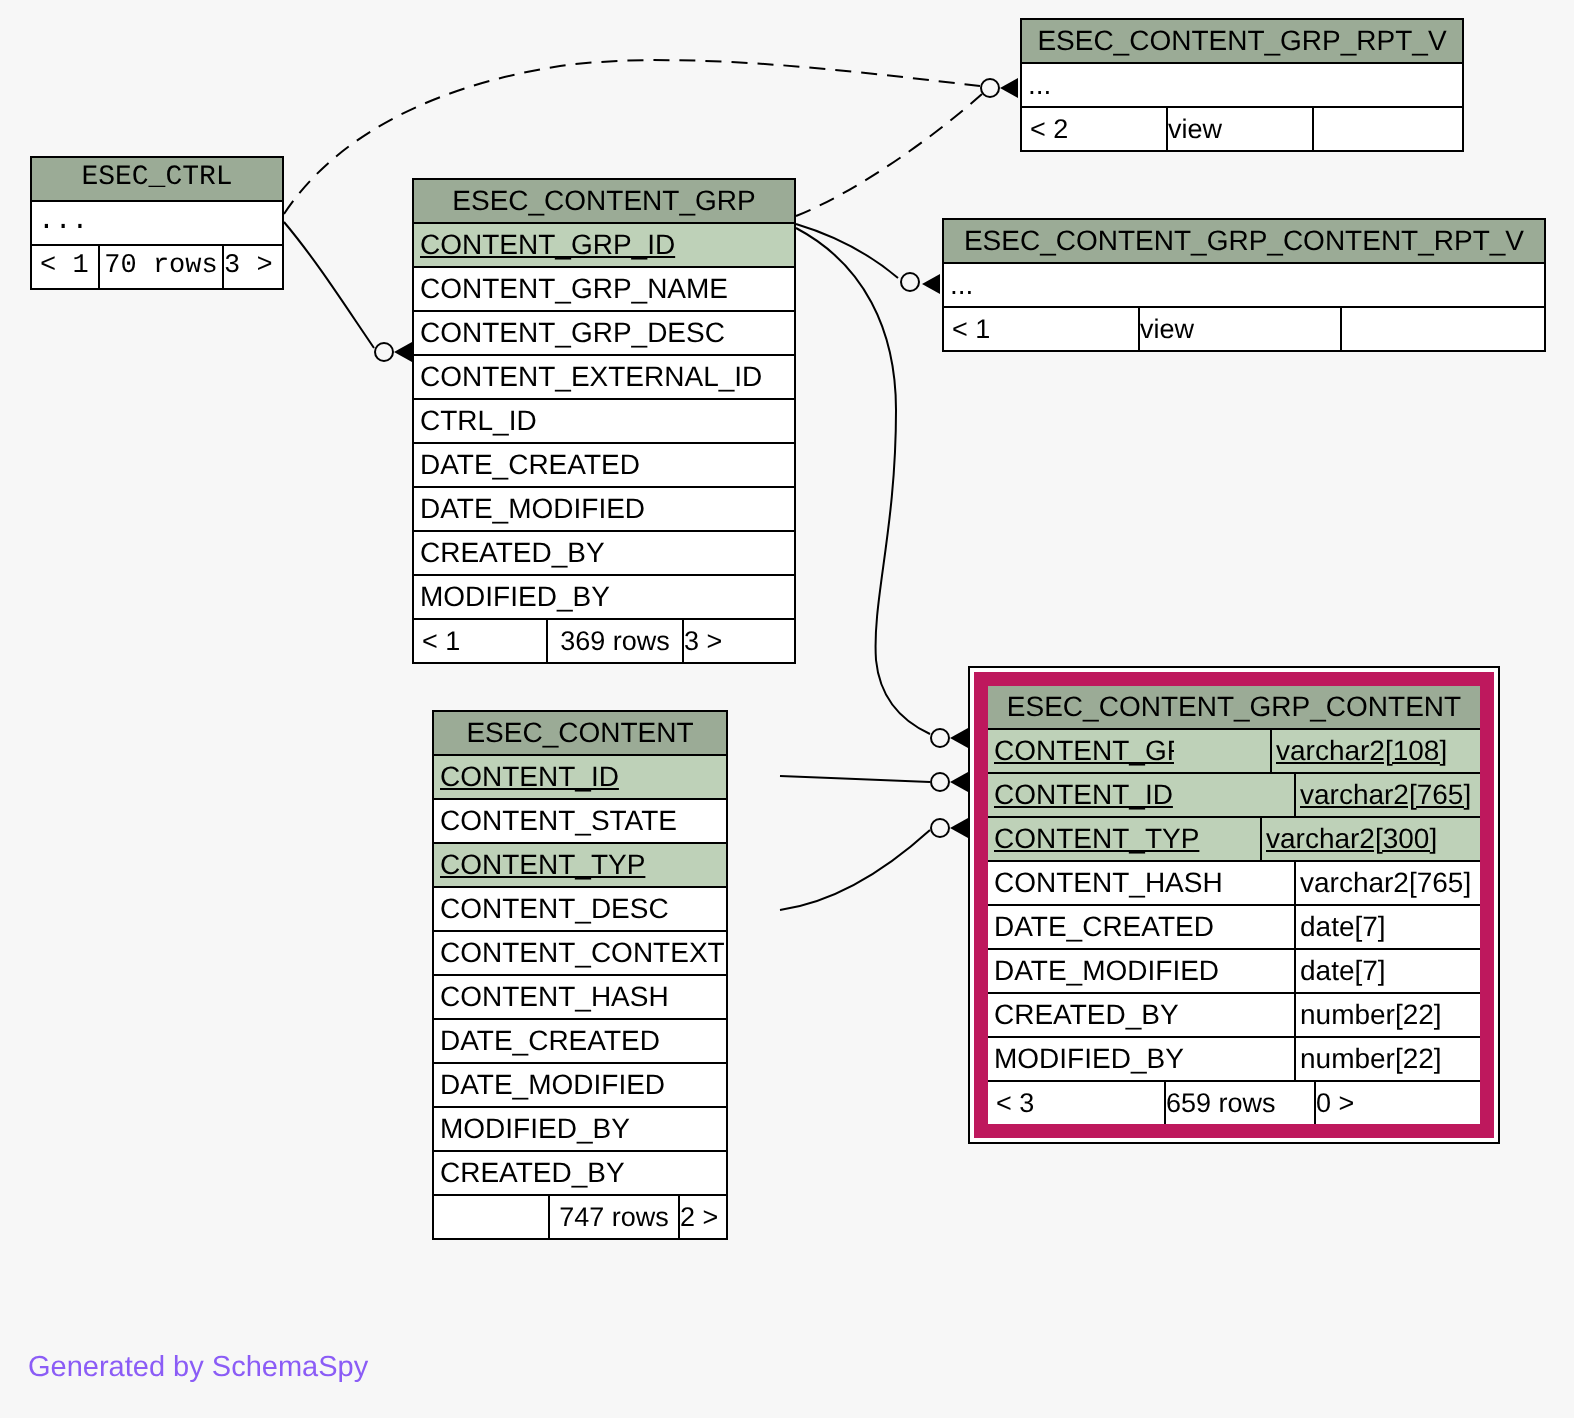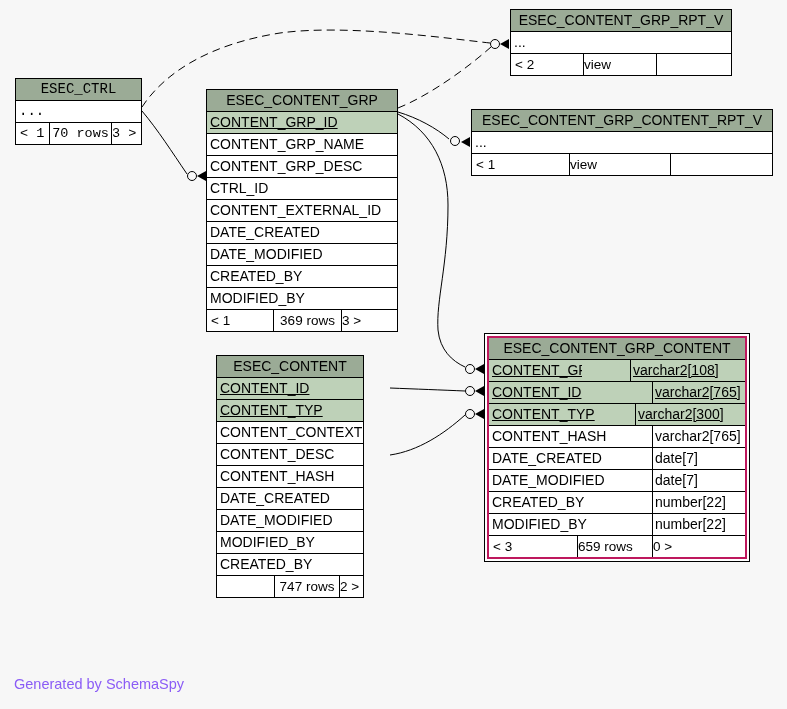--- a/index.html
+++ b/index.html
@@ -1,21 +1,21 @@
 <!DOCTYPE html>
 <html><head>
 <meta charset="utf-8">
 <style>
   html,body{margin:0;padding:0;}
   body{background:#f7f7f7;font-family:"Liberation Sans","DejaVu Sans",sans-serif;}
   #canvas{position:relative;width:787px;height:709px;background:#f7f7f7;overflow:hidden;}
   #wires{position:absolute;left:0;top:0;pointer-events:none;}
   .db-table{position:absolute;background:#15803d;border:1px solid #000;font-size:14px;color:#000;box-sizing:border-box;}
   .db-table.db-emph{padding:2px;background:#ffffff;}
-  .db-box{border:2px solid #be185d;background:#22c55e;}
+  .db-box{border:7px solid #be185d;background:#22c55e;}
   .db-header{height:21px;line-height:21px;text-align:center;border-bottom:1px solid #000;background:#9bab96;white-space:nowrap;overflow:hidden;}
   .db-row{display:flex;height:21px;line-height:21px;border-bottom:1px solid #000;background:#fff;white-space:nowrap;}
   .db-row.key{background:#bed1b8;text-decoration:underline;}
   .db-row .nm{flex:1;padding-left:3px;overflow:hidden;}
   .db-row .tp{border-left:1px solid #000;padding-left:2px;box-sizing:border-box;overflow:hidden;}
   .db-footer{display:flex;height:21px;line-height:21px;font-size:13.5px;background:#fff;}
   .db-footer .fc{box-sizing:border-box;overflow:hidden;white-space:nowrap;}
   .db-footer .fc + .fc{border-left:1px solid #000;}
   .db-footer .fc.left{text-align:left;padding-left:4px;}
   .db-footer .fc.center{text-align:center;}
@@ -70,24 +70,24 @@
       <div class="db-row key">
         <span class="nm">CONTENT_GRP_ID</span>
       </div>
       <div class="db-row">
         <span class="nm">CONTENT_GRP_NAME</span>
       </div>
       <div class="db-row">
         <span class="nm">CONTENT_GRP_DESC</span>
       </div>
       <div class="db-row">
+        <span class="nm">CONTENT_EXTERNAL_ID</span>
+      </div>
+      <div class="db-row">
         <span class="nm">CTRL_ID</span>
-      </div>
-      <div class="db-row">
-        <span class="nm">CONTENT_EXTERNAL_ID</span>
       </div>
       <div class="db-row">
         <span class="nm">DATE_CREATED</span>
       </div>
       <div class="db-row">
         <span class="nm">DATE_MODIFIED</span>
       </div>
       <div class="db-row">
         <span class="nm">CREATED_BY</span>
       </div>
@@ -120,28 +120,31 @@
         <span class="fc left" style="width: 97px;">&lt; 1</span>
         <span class="fc right" style="width: 101px;">view</span>
         <span class="fc right grow"></span>
       </div>
     </div>
   <div class="db-table" style="left: 216px; top: 355px; width: 148px;">
       <div class="db-header">ESEC_CONTENT</div>
       <div class="db-row key">
         <span class="nm">CONTENT_ID</span>
       </div>
+      <div class="db-row">
+        <span class="nm">CONTENT_STATE</span>
+      </div>
       <div class="db-row key">
         <span class="nm">CONTENT_TYP</span>
       </div>
       <div class="db-row">
+        <span class="nm">CONTENT_DESC</span>
+      </div>
+      <div class="db-row">
         <span class="nm">CONTENT_CONTEXT</span>
-      </div>
-      <div class="db-row">
-        <span class="nm">CONTENT_DESC</span>
       </div>
       <div class="db-row">
         <span class="nm">CONTENT_HASH</span>
       </div>
       <div class="db-row">
         <span class="nm">DATE_CREATED</span>
       </div>
       <div class="db-row">
         <span class="nm">DATE_MODIFIED</span>
       </div>
@@ -155,21 +158,21 @@
         <span class="fc left" style="width: 57px;"></span>
         <span class="fc center" style="width: 65px;">747 rows</span>
         <span class="fc right grow">2 &gt;</span>
       </div>
     </div>
   <div class="db-table db-emph" style="left: 484px; top: 333px; width: 266px;">
       <div class="db-box">
         <div class="db-header">ESEC_CONTENT_GRP_CONTENT</div>
         <div class="db-row key">
           <span class="nm">CONTENT_GRP_ID</span>
-          <span class="tp" style="width: 115px; margin-left: 48px;">varchar2[108]</span>
+          <span class="tp" style="width: 105px; margin-left: 48px;">varchar2[108]</span>
         </div>
         <div class="db-row key">
           <span class="nm">CONTENT_ID</span>
           <span class="tp" style="width: 93px;">varchar2[765]</span>
         </div>
         <div class="db-row key">
           <span class="nm">CONTENT_TYP</span>
           <span class="tp" style="width: 110px;">varchar2[300]</span>
         </div>
         <div class="db-row">

